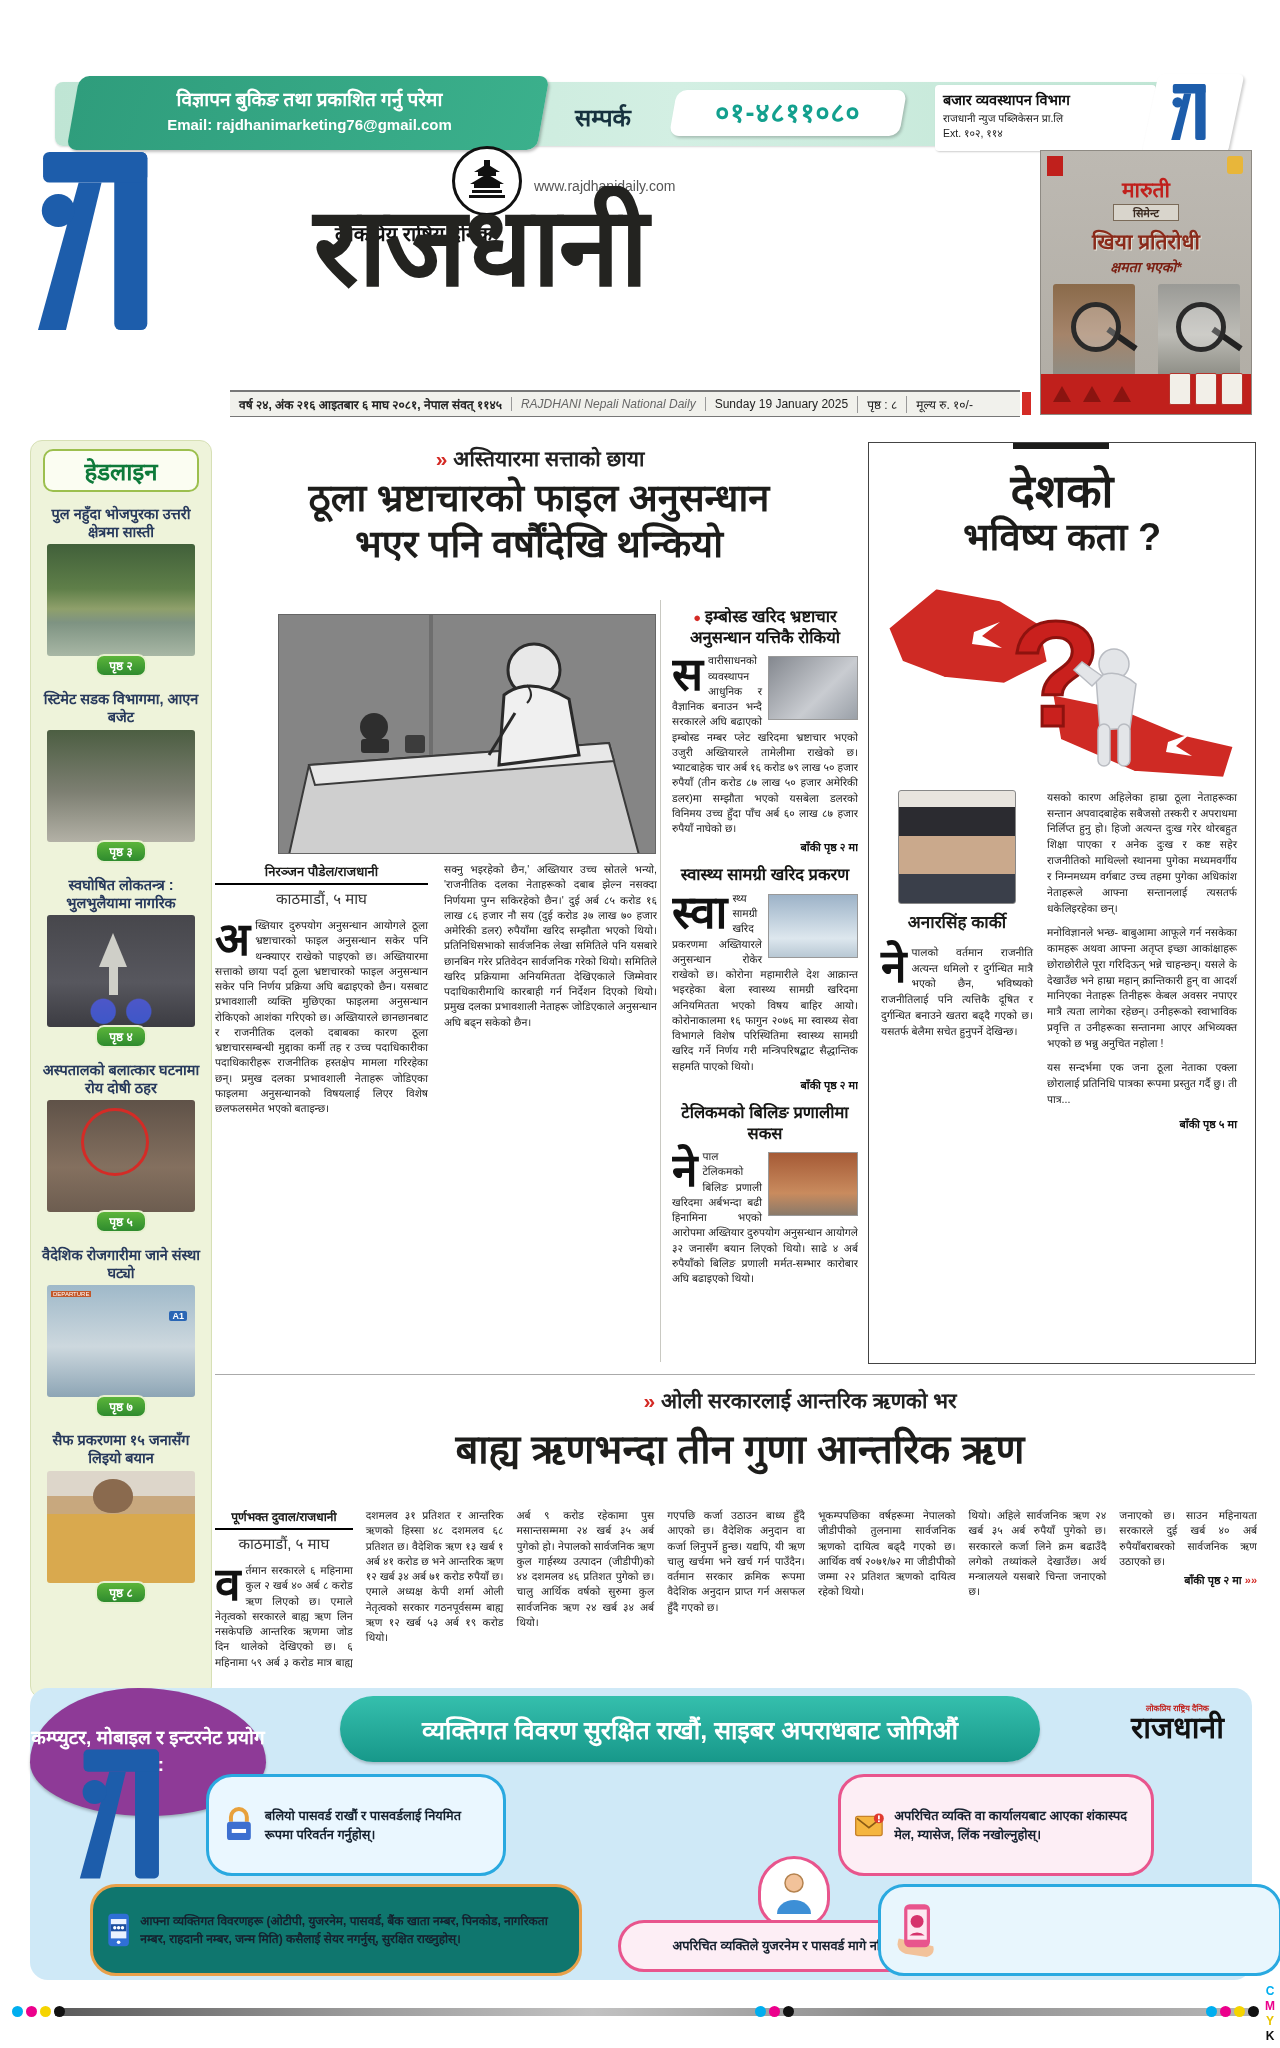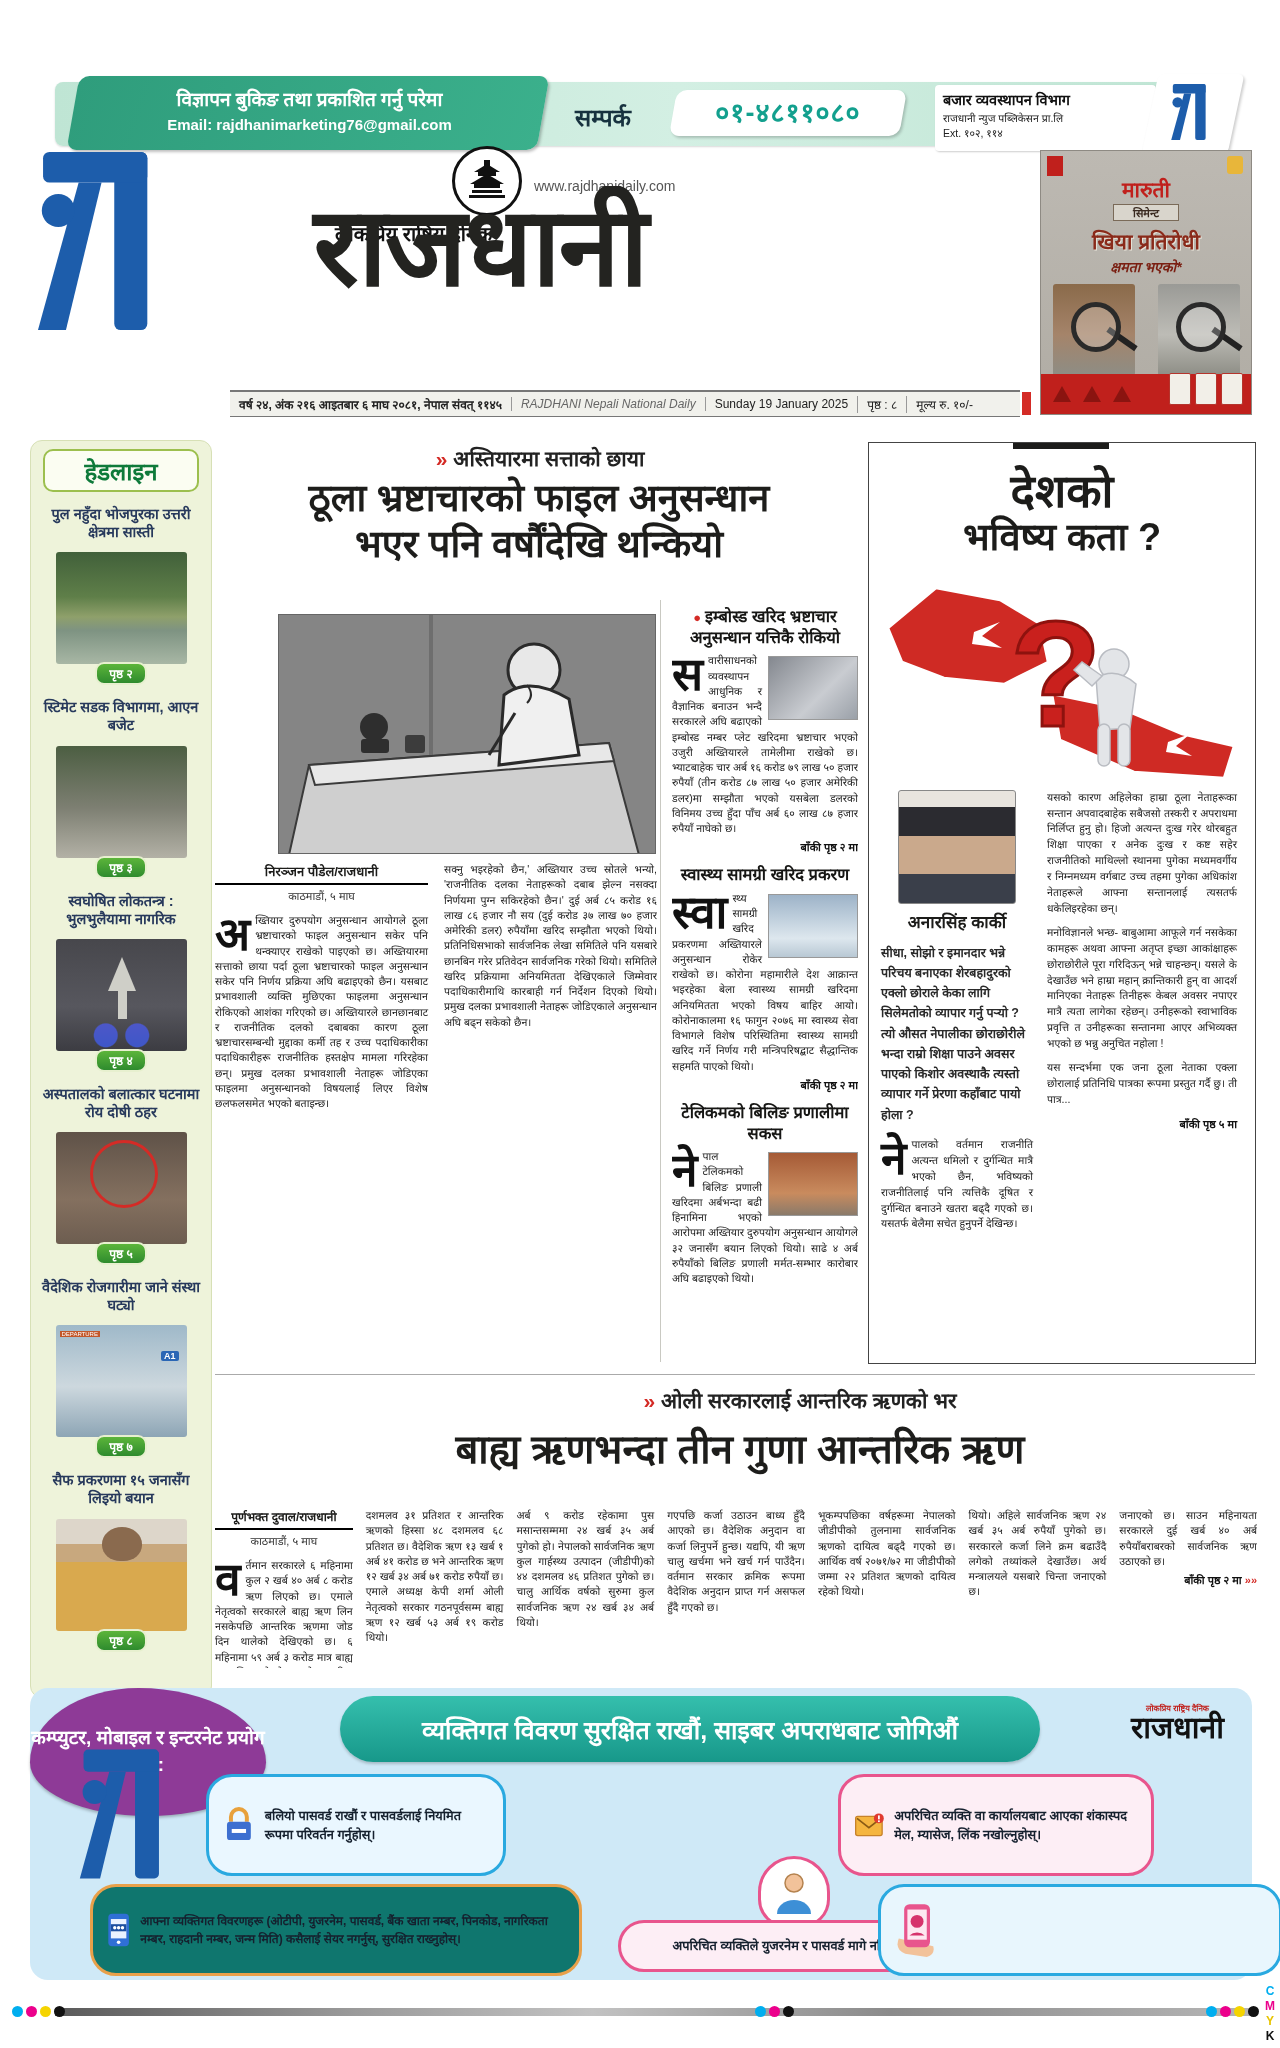--- a/index.html
+++ b/index.html
@@ -70,21 +70,21 @@
   .en-name{color:#666;font-style:italic;}
   .red-tab{left:1022px;top:392px;width:9px;height:23px;background:#d42b26;}
 
   
   .sidebar{left:30px;top:440px;width:182px;height:1258px;background:#eef3da;border:1px solid #d7e0b6;
       border-radius:12px;padding:8px 8px 0;}
   .sb-header{background:#fbfdf2;border:2px solid #9cbf4e;border-radius:10px;text-align:center;
       font-size:24px;font-weight:bold;color:#0e7a3a;padding:3px 0;margin:0 4px;}
   .sb-item{margin-top:13px;text-align:center;}
   .sb-title{font-size:14.5px;font-weight:bold;color:#27395c;line-height:1.25;padding:0 2px;}
-  .sb-photo{width:131px;height:112px;margin:11px auto 0;border-radius:3px;position:relative;overflow:hidden;}
+  .sb-photo{width:148px;height:112px;margin:3px auto 0;border-radius:3px;position:relative;overflow:hidden;}
   .sb-badge{display:inline-block;margin-top:-13px;position:relative;z-index:2;background:linear-gradient(180deg,#5cb53a,#2e8b2e);
       color:#fff;font-size:12px;font-weight:bold;border:2px solid #e7f0cf;border-radius:9px;padding:1px 12px;}
   .ph-river{background:linear-gradient(180deg,#41603a 0%,#5f7f49 40%,#8fa06b 58%,#7e9382 70%,#a8b7a5 100%);}
   .ph-slide{background:linear-gradient(180deg,#4c5e42,#7d7f72 55%,#b3b1a6);}
   .ph-arrows{background:linear-gradient(180deg,#47474c,#57575e 60%,#3c3c42),
       radial-gradient(circle at 38% 86%,#2a57c8 0 9%,transparent 10%),
       radial-gradient(circle at 62% 86%,#2a57c8 0 9%,transparent 10%);background-blend-mode:lighten;}
   .ph-arrows::after{content:"";position:absolute;left:52px;top:18px;width:0;height:0;
       border-left:14px solid transparent;border-right:14px solid transparent;border-bottom:34px solid #cfcfc8;}
   .ph-arrows::before{content:"";position:absolute;left:62px;top:50px;width:9px;height:30px;background:#cfcfc8;}
@@ -100,21 +100,21 @@
   .kicker{font-size:21px;font-weight:bold;color:#222;text-align:center;}
   .kick-arrow{color:#d42b26;font-weight:bold;margin-right:6px;}
   .lead-kicker{left:260px;top:444px;width:560px;}
   .lead-headline{left:215px;top:476px;width:648px;font-size:38px;font-weight:bold;line-height:1.2;
       text-align:center;color:#1d1d1b;}
   .cartoon{left:278px;top:614px;width:378px;height:240px;background:linear-gradient(180deg,#777,#8d8d8d 60%,#a5a5a5);
       border:1px solid #666;overflow:hidden;}
   .lead-cols{left:215px;top:862px;width:442px;height:500px;display:flex;gap:16px;overflow:hidden;}
   .lead-col{flex:1;}
   .byline{font-size:13px;font-weight:bold;text-align:center;border-bottom:2px solid #000000;padding-bottom:3px;}
-  .placeline{font-size:11px;text-align:center;color:#333;margin:3px 0 10px;}
+  .placeline{font-size:15px;text-align:center;color:#333;margin:3px 0 10px;}
   .small{font-size:10.6px;line-height:1.44;text-align:justify;color:#222;}
   .dropcap{float:left;font-size:46px;line-height:.82;font-weight:bold;padding:3px 5px 0 0;color:#111;}
   .vrule{left:660px;top:600px;width:1px;height:762px;background:#c9c9c2;}
   .subcol{left:672px;top:596px;width:186px;height:766px;overflow:hidden;}
   .sub-title{font-size:16.5px;font-weight:bold;text-align:center;line-height:1.25;color:#161614;margin:10px 0 6px;}
   .sub-bullet{color:#d42b26;font-size:13px;margin-right:4px;}
   .sub-photo{float:right;width:88px;height:62px;margin:3px 0 3px 6px;border:1px solid #999;}
   .ph-plate{background:linear-gradient(135deg,#84888f,#c9ccd1 60%,#9aa0a8);}
   .ph-health{background:linear-gradient(180deg,#9db3c8,#dde7ee 70%,#b8c8d4);}
   .ph-telecom{background:linear-gradient(180deg,#a55a36,#c98b5e 65%,#8a7a6a);}
@@ -397,21 +397,20 @@
         <rect x="216" y="158" width="12" height="42" rx="6"></rect>
         <rect x="236" y="158" width="12" height="42" rx="6"></rect>
         <path d="M210 120 l-18 -16 l8 -8 l20 14 z"></path>
       </g>
     </svg>
 
     <div class="op-body">
       <div class="op-left">
         <div class="portrait"></div>
         <div class="op-author">अनारसिंह कार्की</div>
-        <div class="pullquote">सीधा, सोझो र इमानदार भन्ने परिचय बनाएका शेरबहादुरको एक्लो छोराले केका लागि सिलेमतोको व्यापार गर्नु पर्‍यो ? त्यो औसत नेपालीका छोराछोरीले भन्दा राम्रो शिक्षा पाउने अवसर पाएको किशोर अवस्थाकै त्यस्तो व्यापार गर्ने प्रेरणा कहाँबाट पायो होला ?</div>
         <p class="op-para" style="margin-top:12px;"><span class="dropcap">ने</span><span>पालको वर्तमान राजनीति अत्यन्त धमिलो र दुर्गन्धित मात्रै भएको छैन, भविष्यको राजनीतिलाई पनि त्यत्तिकै दूषित र दुर्गन्धित बनाउने खतरा बढ्दै गएको छ। यसतर्फ बेलैमा सचेत हुनुपर्ने देखिन्छ।</span></p>
       </div>
       <div class="op-right">
         <p class="op-para">यसको कारण अहिलेका हाम्रा ठूला नेताहरूका सन्तान अपवादबाहेक सबैजसो तस्करी र अपराधमा निर्लिप्त हुनु हो। हिजो अत्यन्त दुःख गरेर थोरबहुत शिक्षा पाएका र अनेक दुःख र कष्ट सहेर राजनीतिको माथिल्लो स्थानमा पुगेका मध्यमवर्गीय र निम्नमध्यम वर्गबाट उच्च तहमा पुगेका अधिकांश नेताहरूले आफ्ना सन्तानलाई त्यसतर्फ धकेलिइरहेका छन्।</p>
         <p class="op-para">मनोविज्ञानले भन्छ- बाबुआमा आफूले गर्न नसकेका कामहरू अथवा आफ्ना अतृप्त इच्छा आकांक्षाहरू छोराछोरीले पूरा गरिदिऊन् भन्ने चाहन्छन्। यसले के देखाउँछ भने हाम्रा महान् क्रान्तिकारी हुन् वा आदर्श मानिएका नेताहरू तिनीहरू केबल अवसर नपाएर मात्रै त्यता लागेका रहेछन्। उनीहरूको स्वाभाविक प्रवृत्ति त उनीहरूका सन्तानमा आएर अभिव्यक्त भएको छ भन्नु अनुचित नहोला !</p>
         <p class="op-para">यस सन्दर्भमा एक जना ठूला नेताका एक्ला छोरालाई प्रतिनिधि पात्रका रूपमा प्रस्तुत गर्दै छु। ती पात्र...</p>
         <div class="cont">बाँकी पृष्ठ ५ मा</div>
       </div>
     </div>
   </div>

